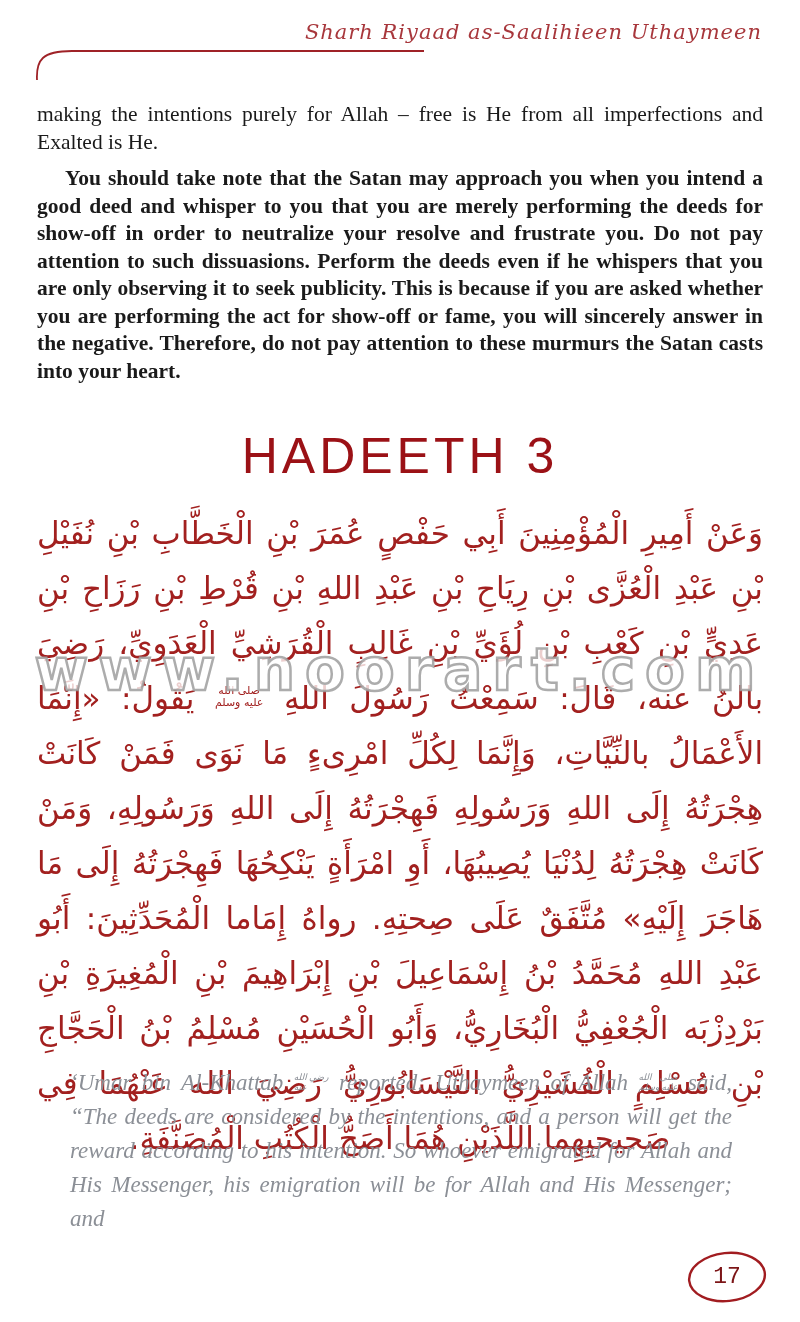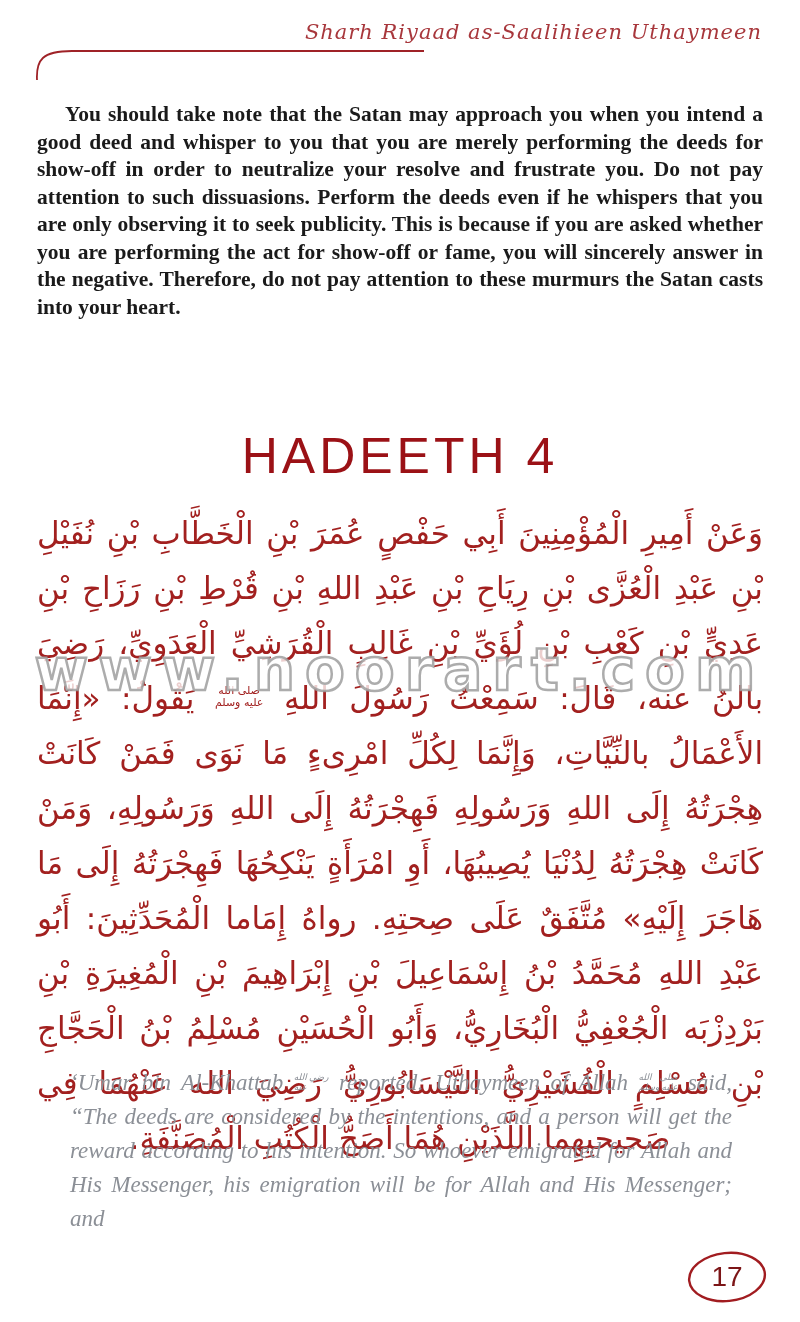--- a/index.html
+++ b/index.html
@@ -88,42 +88,43 @@
     text-align-last:justify;
   }
   
   .page-number-wrap{
     position:absolute;left:684px;top:1249px;width:86px;height:60px;
   }
   .page-number-wrap svg{position:absolute;top:0;left:0;}
   .page-num{
     position:absolute;top:0;left:0;width:86px;height:56px;
     display:flex;align-items:center;justify-content:center;
-    font-family:Liberation Sans, sans-serif;
-    font-size:28px;
+    font-family:Liberation Mono, monospace;
+    font-size:23px;
     color:#7c1517;
   }
 </style>
 </head>
 <body>
 
 <div class="page">
 
   <div class="header">
     <svg class="header-rule" width="800" height="95" viewBox="0 0 800 95">
       <path d="M 37 80 C 36 60 42 51 72 51 L 424 51" fill="none" stroke="#9f2227" stroke-width="1.8"></path>
     </svg>
     <div class="header-title">Sharh Riyaad as-Saalihieen Uthaymeen</div>
   </div>
 
   <div class="body-text">
+    <p class="par">making the intentions purely for Allah – free is He from all imperfections and Exalted is He.</p>
     <p class="par indent">You should take note that the Satan may approach you when you intend a good deed and whisper to you that you are merely performing the deeds for show-off in order to neutralize your resolve and frustrate you. Do not pay attention to such dissuasions. Perform the deeds even if he whispers that you are only observing it to seek publicity. This is because if you are asked whether you are performing the act for show-off or fame, you will sincerely answer in the negative. Therefore, do not pay attention to these murmurs the Satan casts into your heart.</p>
   </div>
 
-  <h1 class="hadeeth">HADEETH 4</h1>
+  <h1 class="hadeeth">HADEETH 3</h1>
 
   <div class="arabic" dir="rtl">
     <span>وَعَنْ أَمِيرِ الْمُؤْمِنِينَ أَبِي حَفْصٍ عُمَرَ بْنِ الْخَطَّابِ بْنِ نُفَيْلِ بْنِ عَبْدِ الْعُزَّى بْنِ رِيَاحِ بْنِ عَبْدِ اللهِ بْنِ قُرْطِ بْنِ رَزَاحِ بْنِ عَدِيٍّ بْنِ كَعْبِ بْنِ لُؤَيِّ بْنِ غَالِبٍ الْقُرَشِيِّ الْعَدَوِيِّ، رَضِيَ بالنُ عنه، قَالَ: سَمِعْتُ رَسُولَ اللهِ</span>
     <span class="honorific red">صلى الله
 عليه وسلم</span>
     <span>يَقُولُ: «إِنَّمَا الأَعْمَالُ بالنِّيَّاتِ، وَإِنَّمَا لِكُلِّ امْرِىءٍ مَا نَوَى فَمَنْ كَانَتْ هِجْرَتُهُ إِلَى اللهِ وَرَسُولِهِ فَهِجْرَتُهُ إِلَى اللهِ وَرَسُولِهِ، وَمَنْ كَانَتْ هِجْرَتُهُ لِدُنْيَا يُصِيبُهَا، أَوِ امْرَأَةٍ يَنْكِحُهَا فَهِجْرَتُهُ إِلَى مَا هَاجَرَ إِلَيْهِ» مُتَّفَقٌ عَلَى صِحتِهِ. رواهُ إِمَاما الْمُحَدِّثِينَ: أَبُو عَبْدِ اللهِ مُحَمَّدُ بْنُ إِسْمَاعِيلَ بْنِ إِبْرَاهِيمَ بْنِ الْمُغِيرَةِ بْنِ بَرْدِزْبَه الْجُعْفِيُّ الْبُخَارِيُّ، وَأَبُو الْحُسَيْنِ مُسْلِمُ بْنُ الْحَجَّاجِ بْنِ مُسْلِمٍ الْقُشَيْرِيُّ النَّيْسَابُورِيُّ رَضِيَ الله عَنْهُمَا فِي صَحيحيِهِما اللَّذَيْنِ هُمَا أَصَحُّ الْكُتُبِ الْمُصَنَّفَةِ.</span>
   </div>
 
   <div class="watermark">www.noorart.com</div>
 

